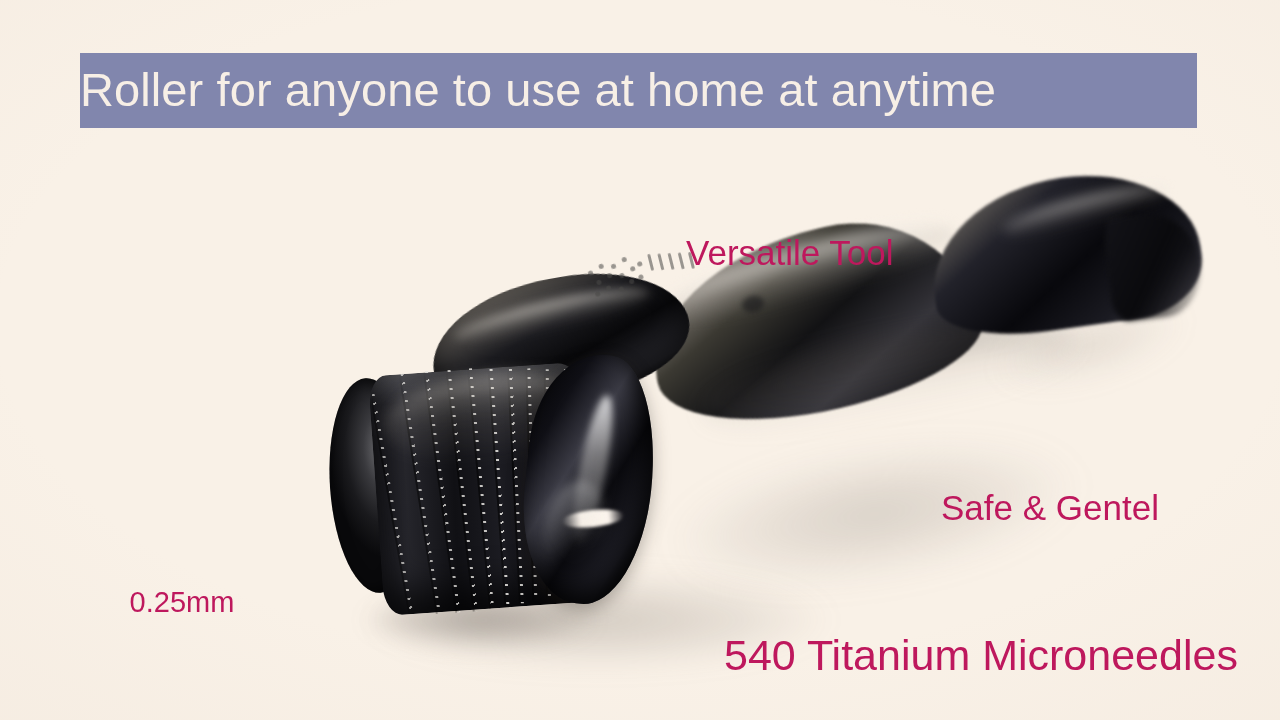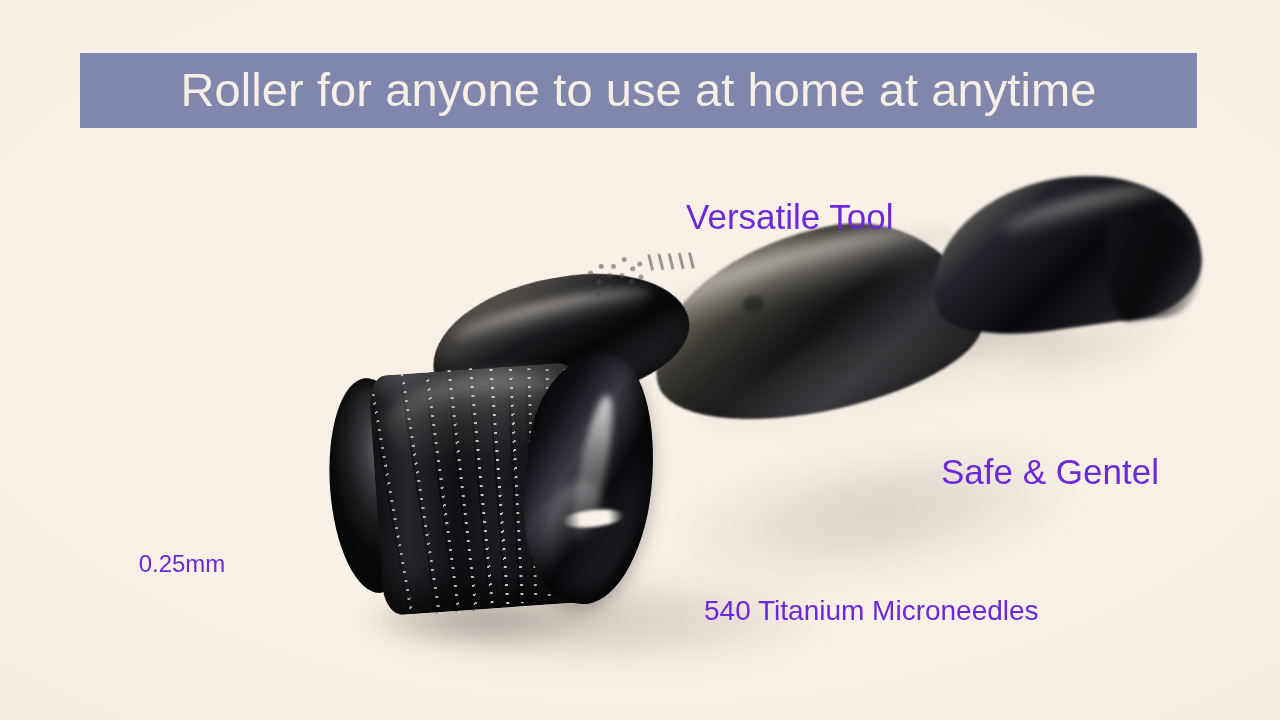--- a/index.html
+++ b/index.html
@@ -21,46 +21,47 @@
   #vignette {
     position:absolute; inset:0;
     background:radial-gradient(110% 105% at 50% 45%, rgba(255,255,255,0) 45%, rgba(205,186,168,0.16) 100%);
     pointer-events:none;
   }
 
   
   #banner {
     position:absolute; left:80px; top:53px; width:1117px; height:75px;
     background:#8186ad;
-    display:flex; align-items:center; justify-content:center;
+    display:flex; align-items:center; 
   }
   #banner-text {
     color:#f7efe6;
     font-size:47px;
     font-weight:300;
     letter-spacing:0.1px;
     white-space:nowrap;
     line-height:1;
     transform:translateY(-1px);
   }
 
   
   .label {
     position:absolute;
-    color:#6d28d9;
+    color:#be185d;
     font-weight:400;
     white-space:nowrap;
     line-height:1.14;
+    margin-top:36px;
   }
   #label-versatile { left:686px; top:197px; font-size:35px; }
   #label-safe      { left:941px; top:452px; font-size:35px; }
-  #label-needles   { left:704px; top:595px; font-size:28px; }
+  #label-needles   { left:724px; top:595px; font-size:43px; }
   #label-length {
     left:47px; top:550px; width:270px;
-    font-size:24px; text-align:center; white-space:normal;
+    font-size:29px; text-align:center; white-space:normal;
   }
   #label-length .l2 { display:block; }
 
   
   #product { position:absolute; left:0; top:0; width:1280px; height:720px; }
 
   
   .shadow {
     position:absolute; border-radius:50%;
     pointer-events:none;

